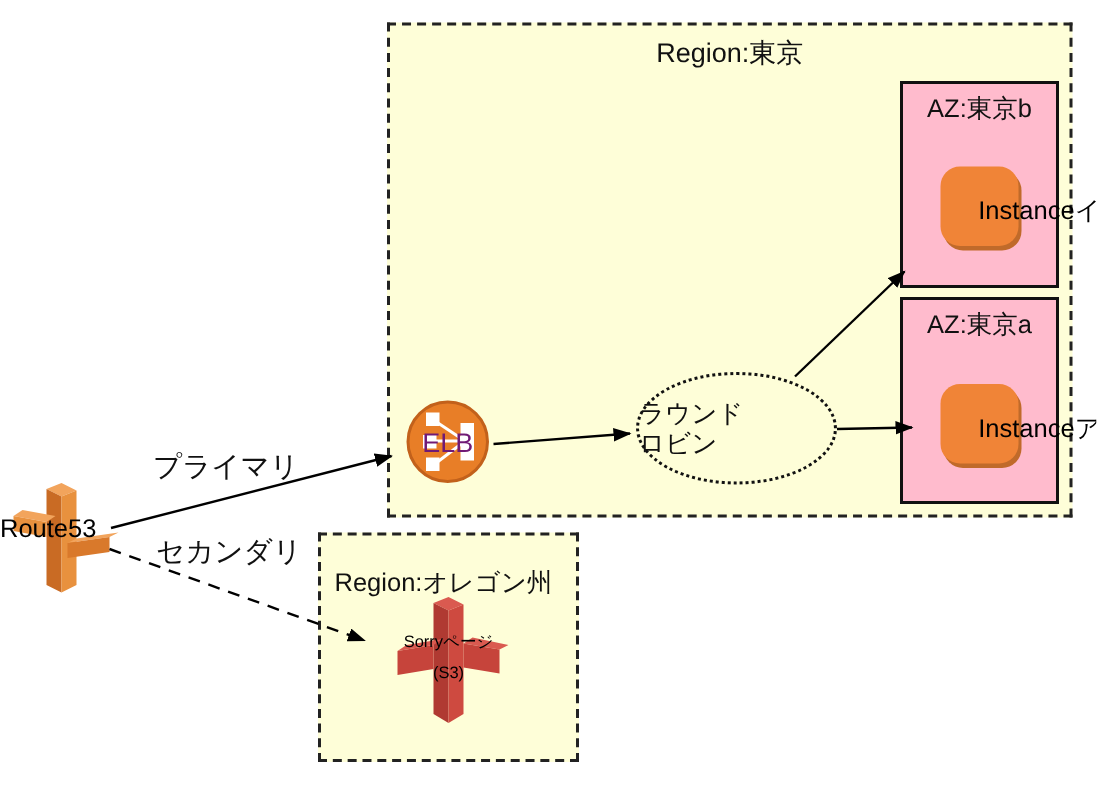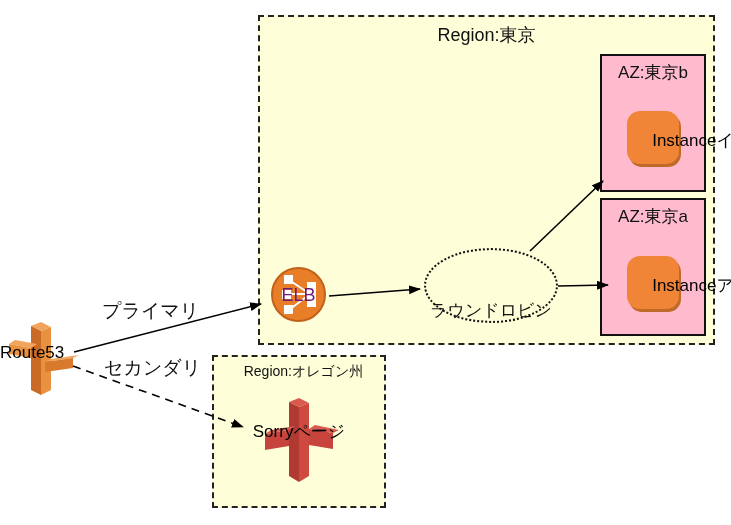--- a/index.html
+++ b/index.html
@@ -21,21 +21,21 @@
     background:var(--region-bg,#FEFED8);
     z-index:1;
   }
   #region-tokyo{left:258px;top:15px;width:457px;height:330px;}
   #region-oregon{left:212px;top:355px;width:174px;height:153px;}
   .region-title{
     position:absolute;top:6px;left:0;width:100%;
     text-align:center;font-size:18px;color:#111;
   }
   #region-oregon .region-title{
-    text-align:center;padding-left:9px;box-sizing:border-box;font-size:14px;top:6px;
+    text-align:left;padding-left:9px;box-sizing:border-box;font-size:17px;top:20px;
   }
 
   
   .az-box{
     position:absolute;box-sizing:border-box;
     width:106px;height:138px;
     border:2px solid #111;
     background:var(--az-bg,#FFBBCD);
     z-index:2;
   }
@@ -68,36 +68,36 @@
   #elb-label{
     position:absolute;left:270px;top:285px;width:57px;
     text-align:center;font-size:18px;color:#701a75;z-index:4;
   }
 
   
   #round-robin{
     position:absolute;left:424px;top:248px;width:134px;height:75px;
     box-sizing:border-box;
     border:2px dotted #111;border-radius:50%;
-    display:flex;align-items:flex-end;justify-content:center;
+    display:flex;flex-direction:column;align-items:flex-start;justify-content:center;
     font-size:17px;line-height:1.15;color:#111;z-index:2;
   }
 
   
   #route53-icon{position:absolute;left:4px;top:320px;width:78px;height:82px;z-index:3;}
   #route53-label{
     position:absolute;left:0;top:343px;width:80px;
     text-align:left;font-size:17px;color:#000;z-index:4;
   }
 
   
   #s3-icon{position:absolute;left:261px;top:396px;width:78px;height:90px;z-index:3;}
   .s3-label{
     position:absolute;left:212px;width:174px;text-align:center;
-    font-size:17px;color:#000;z-index:4;
+    font-size:11px;color:#000;z-index:4;
   }
   #s3-label-1{top:420px;}
   #s3-label-2{top:443px;}
 
   
   .edge-label{position:absolute;font-size:19px;color:#111;z-index:4;font-family:Liberation Mono, monospace;}
   #label-primary{left:102px;top:298px;}
   #label-secondary{left:104px;top:355px;}
 
   
@@ -159,20 +159,21 @@
   <svg id="s3-icon" viewBox="0 0 78 90">
     <polygon points="28,6 38,2 48,7 38,11" fill="#DA5A50"></polygon>
     <polygon points="28,6 38,11 38,86 28,80" fill="#B03A32"></polygon>
     <polygon points="38,11 48,7 48,80 38,86" fill="#CE4A40"></polygon>
     <polygon points="4,38 10,34 34,30 28,34" fill="#DA5A50"></polygon>
     <polygon points="4,38 28,34 28,50 4,54" style="fill:var(--s3-red,#C6443B)"></polygon>
     <polygon points="48,33 54,29 78,34 72,37" fill="#DA5A50"></polygon>
     <polygon points="48,33 72,37 72,53 48,49" style="fill:var(--s3-red,#C6443B)"></polygon>
   </svg>
   <div class="s3-label serif" id="s3-label-1">Sorryページ</div>
+  <div class="s3-label serif" id="s3-label-2">(S3)</div>
 
   <div class="edge-label sans" id="label-primary">プライマリ</div>
   <div class="edge-label sans" id="label-secondary">セカンダリ</div>
 
   <svg id="arrows" width="731" height="525">
     <defs>
       <marker id="ah" markerUnits="userSpaceOnUse" markerWidth="13" markerHeight="10" refX="11" refY="4.5" orient="auto">
         <path d="M0,0 L12,4.5 L0,9 Z" fill="#000"></path>
       </marker>
     </defs>

